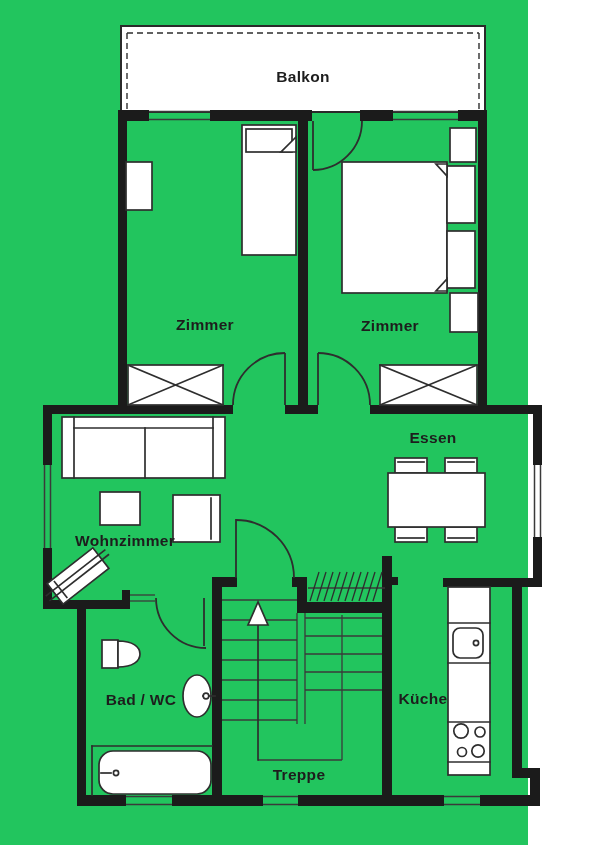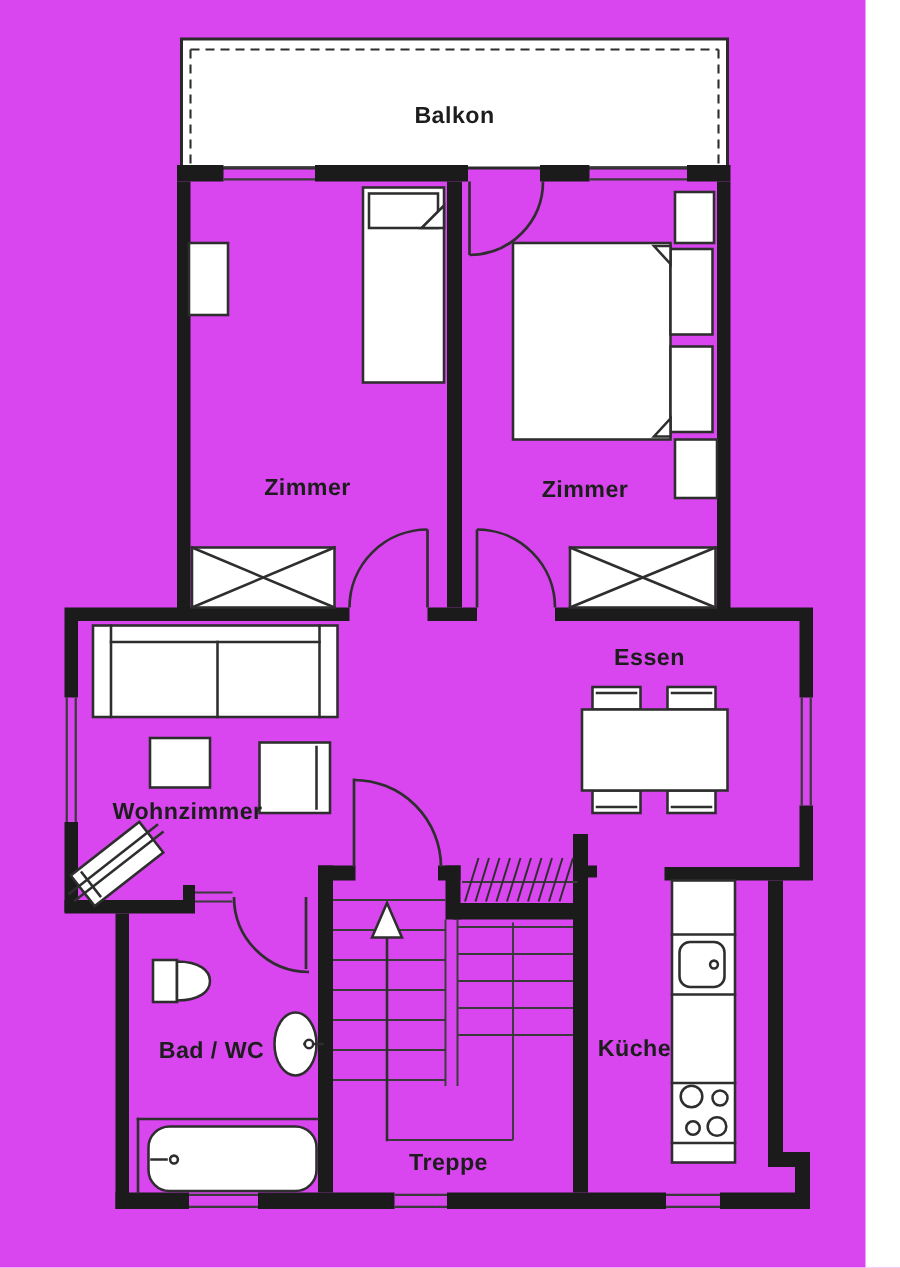--- a/index.html
+++ b/index.html
@@ -1,16 +1,16 @@
 <!DOCTYPE html>
 <html><head>
 <meta charset="utf-8">
 <style>
   html,body{margin:0;padding:0;background:#ffffff;}
-  .canvas{width:577px;height:845px;position:relative;background:#d946ef;}
+  .canvas{width:528px;height:845px;position:relative;background:#22c55e;}
   .ln{stroke:#2e2e2e;stroke-width:1.7;fill:none;stroke-linecap:square;}
   .ln-thin{stroke:#3a3a3a;stroke-width:1.3;fill:none;}
   .furn{fill:#ffffff;stroke:#2e2e2e;stroke-width:1.7;}
   .door{stroke:#2e2e2e;stroke-width:1.8;fill:none;}
   .winline{stroke:#3a3a3a;stroke-width:1.5;}
   .hatch{stroke:#2e2e2e;stroke-width:1.3;}
   .dash{stroke:#2e2e2e;stroke-width:1.4;fill:none;stroke-dasharray:6 4;}
   .balc{fill:#ffffff;stroke:#2a2a2a;stroke-width:2;}
   .lbl{font-family:"Liberation Sans",sans-serif;font-weight:bold;font-size:15.5px;
        fill:#1d1d1d;text-anchor:middle;letter-spacing:.3px;}

